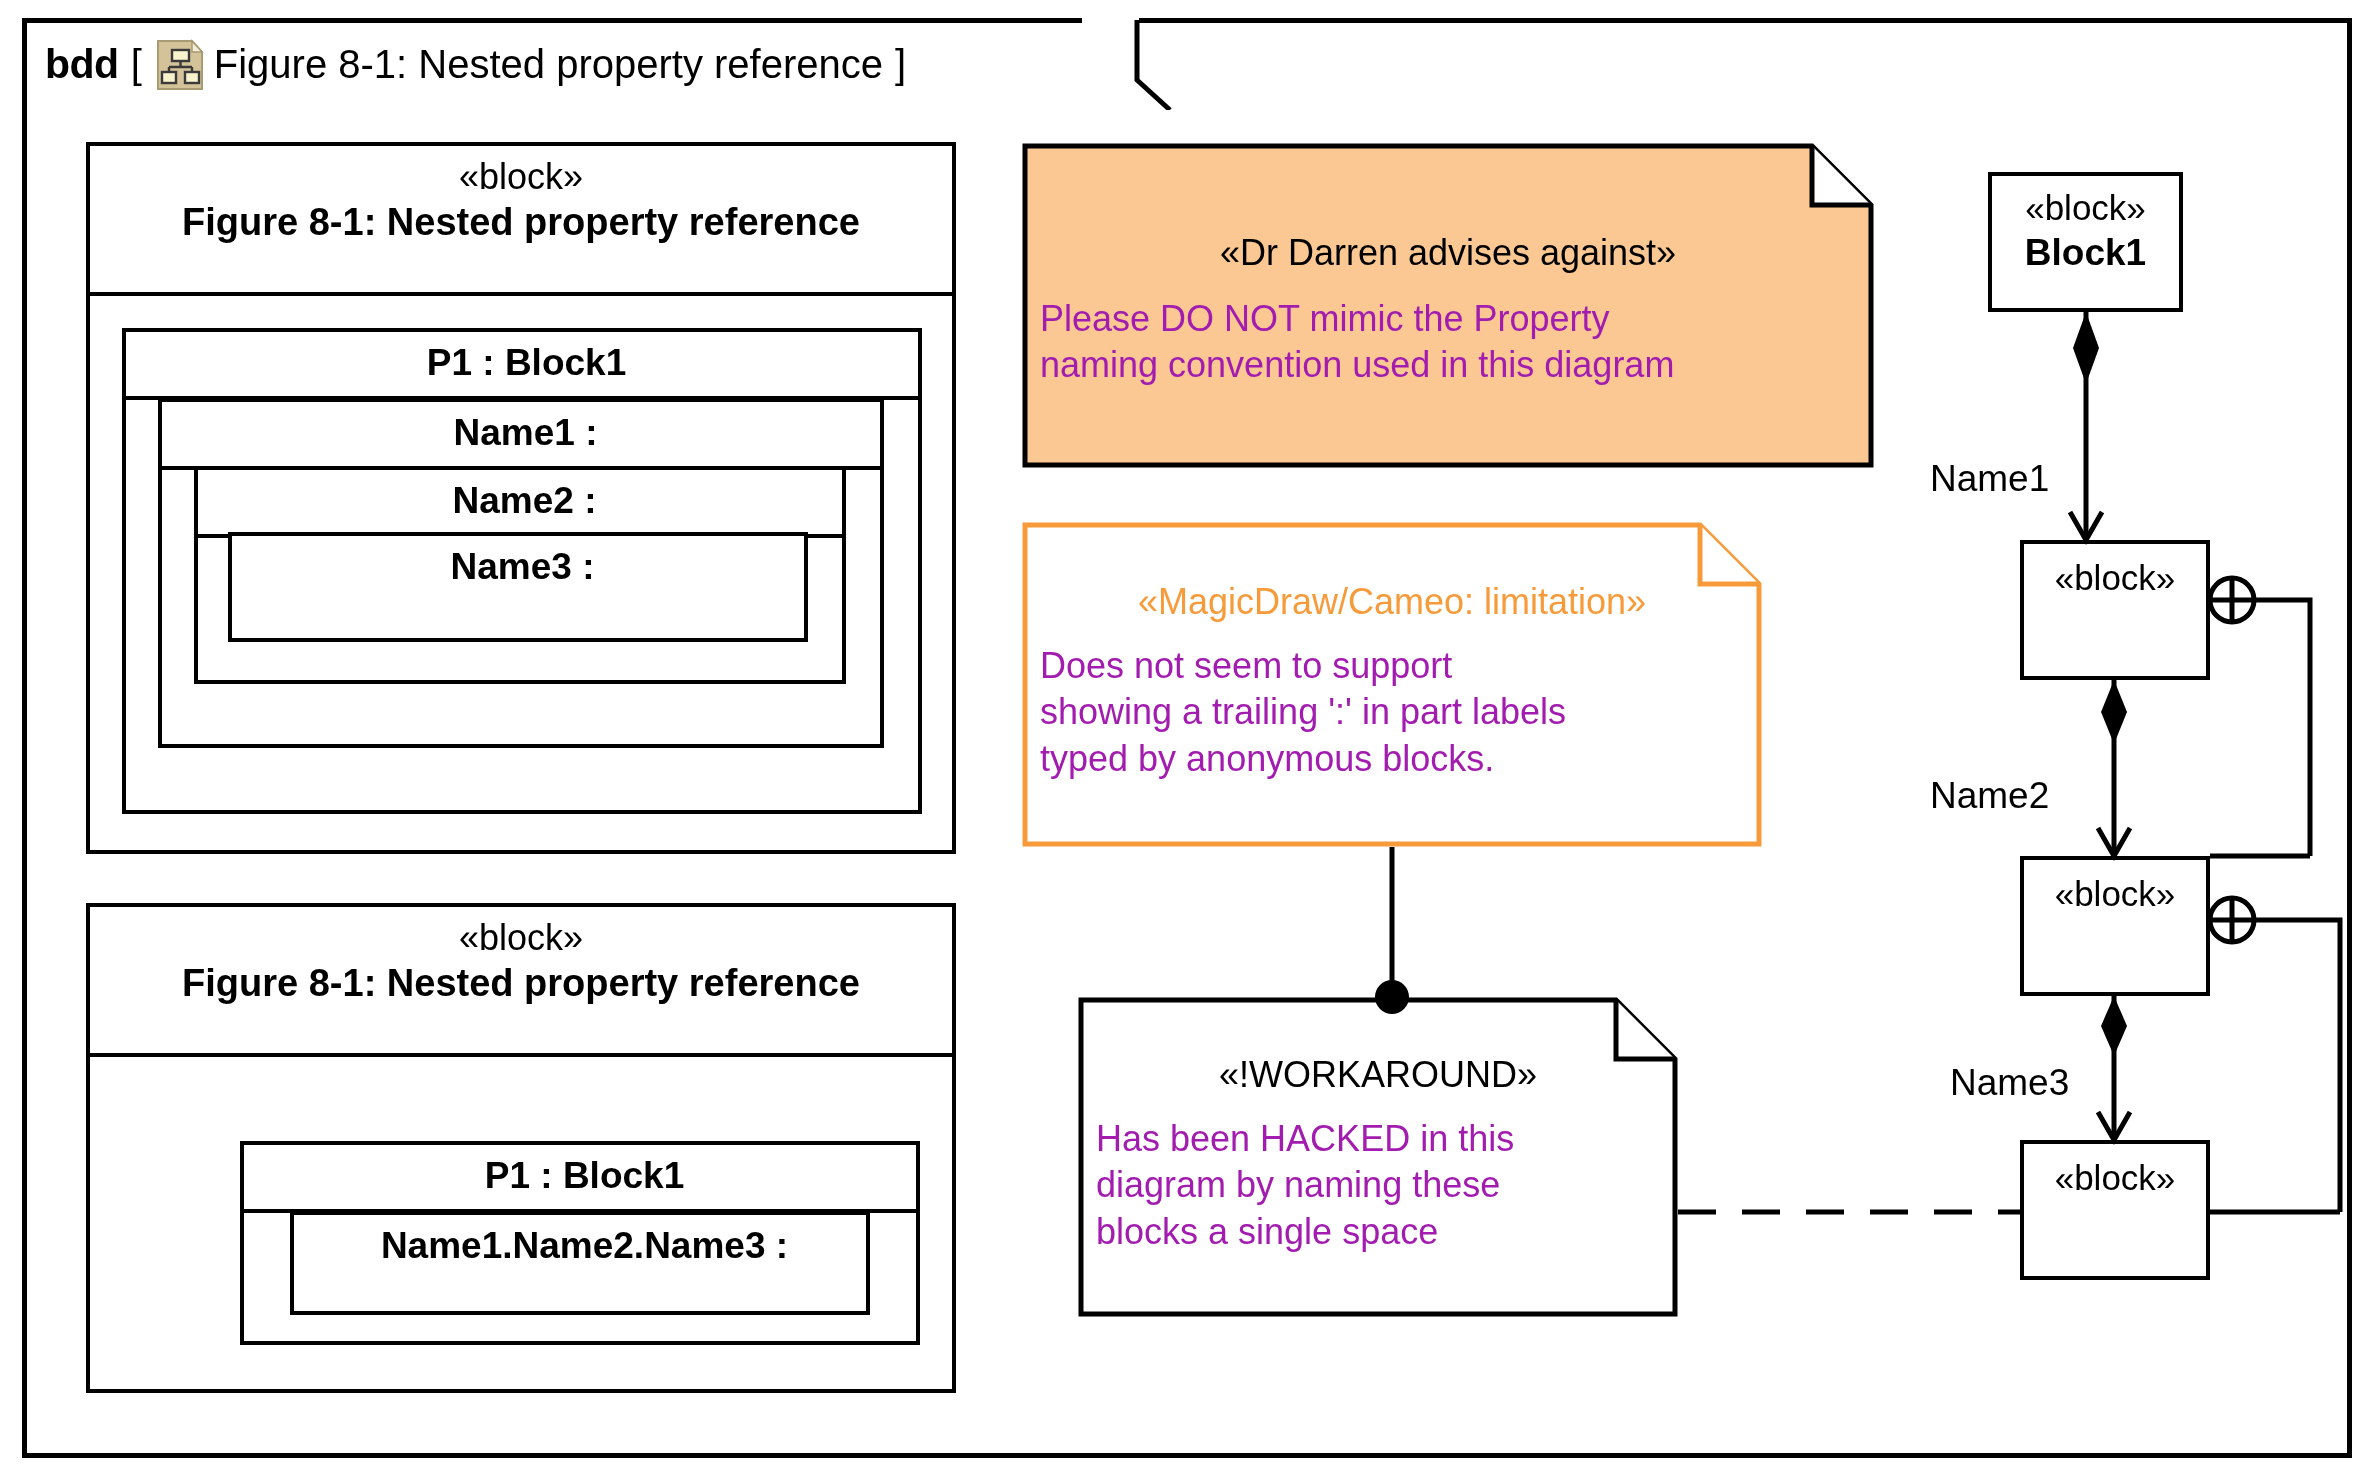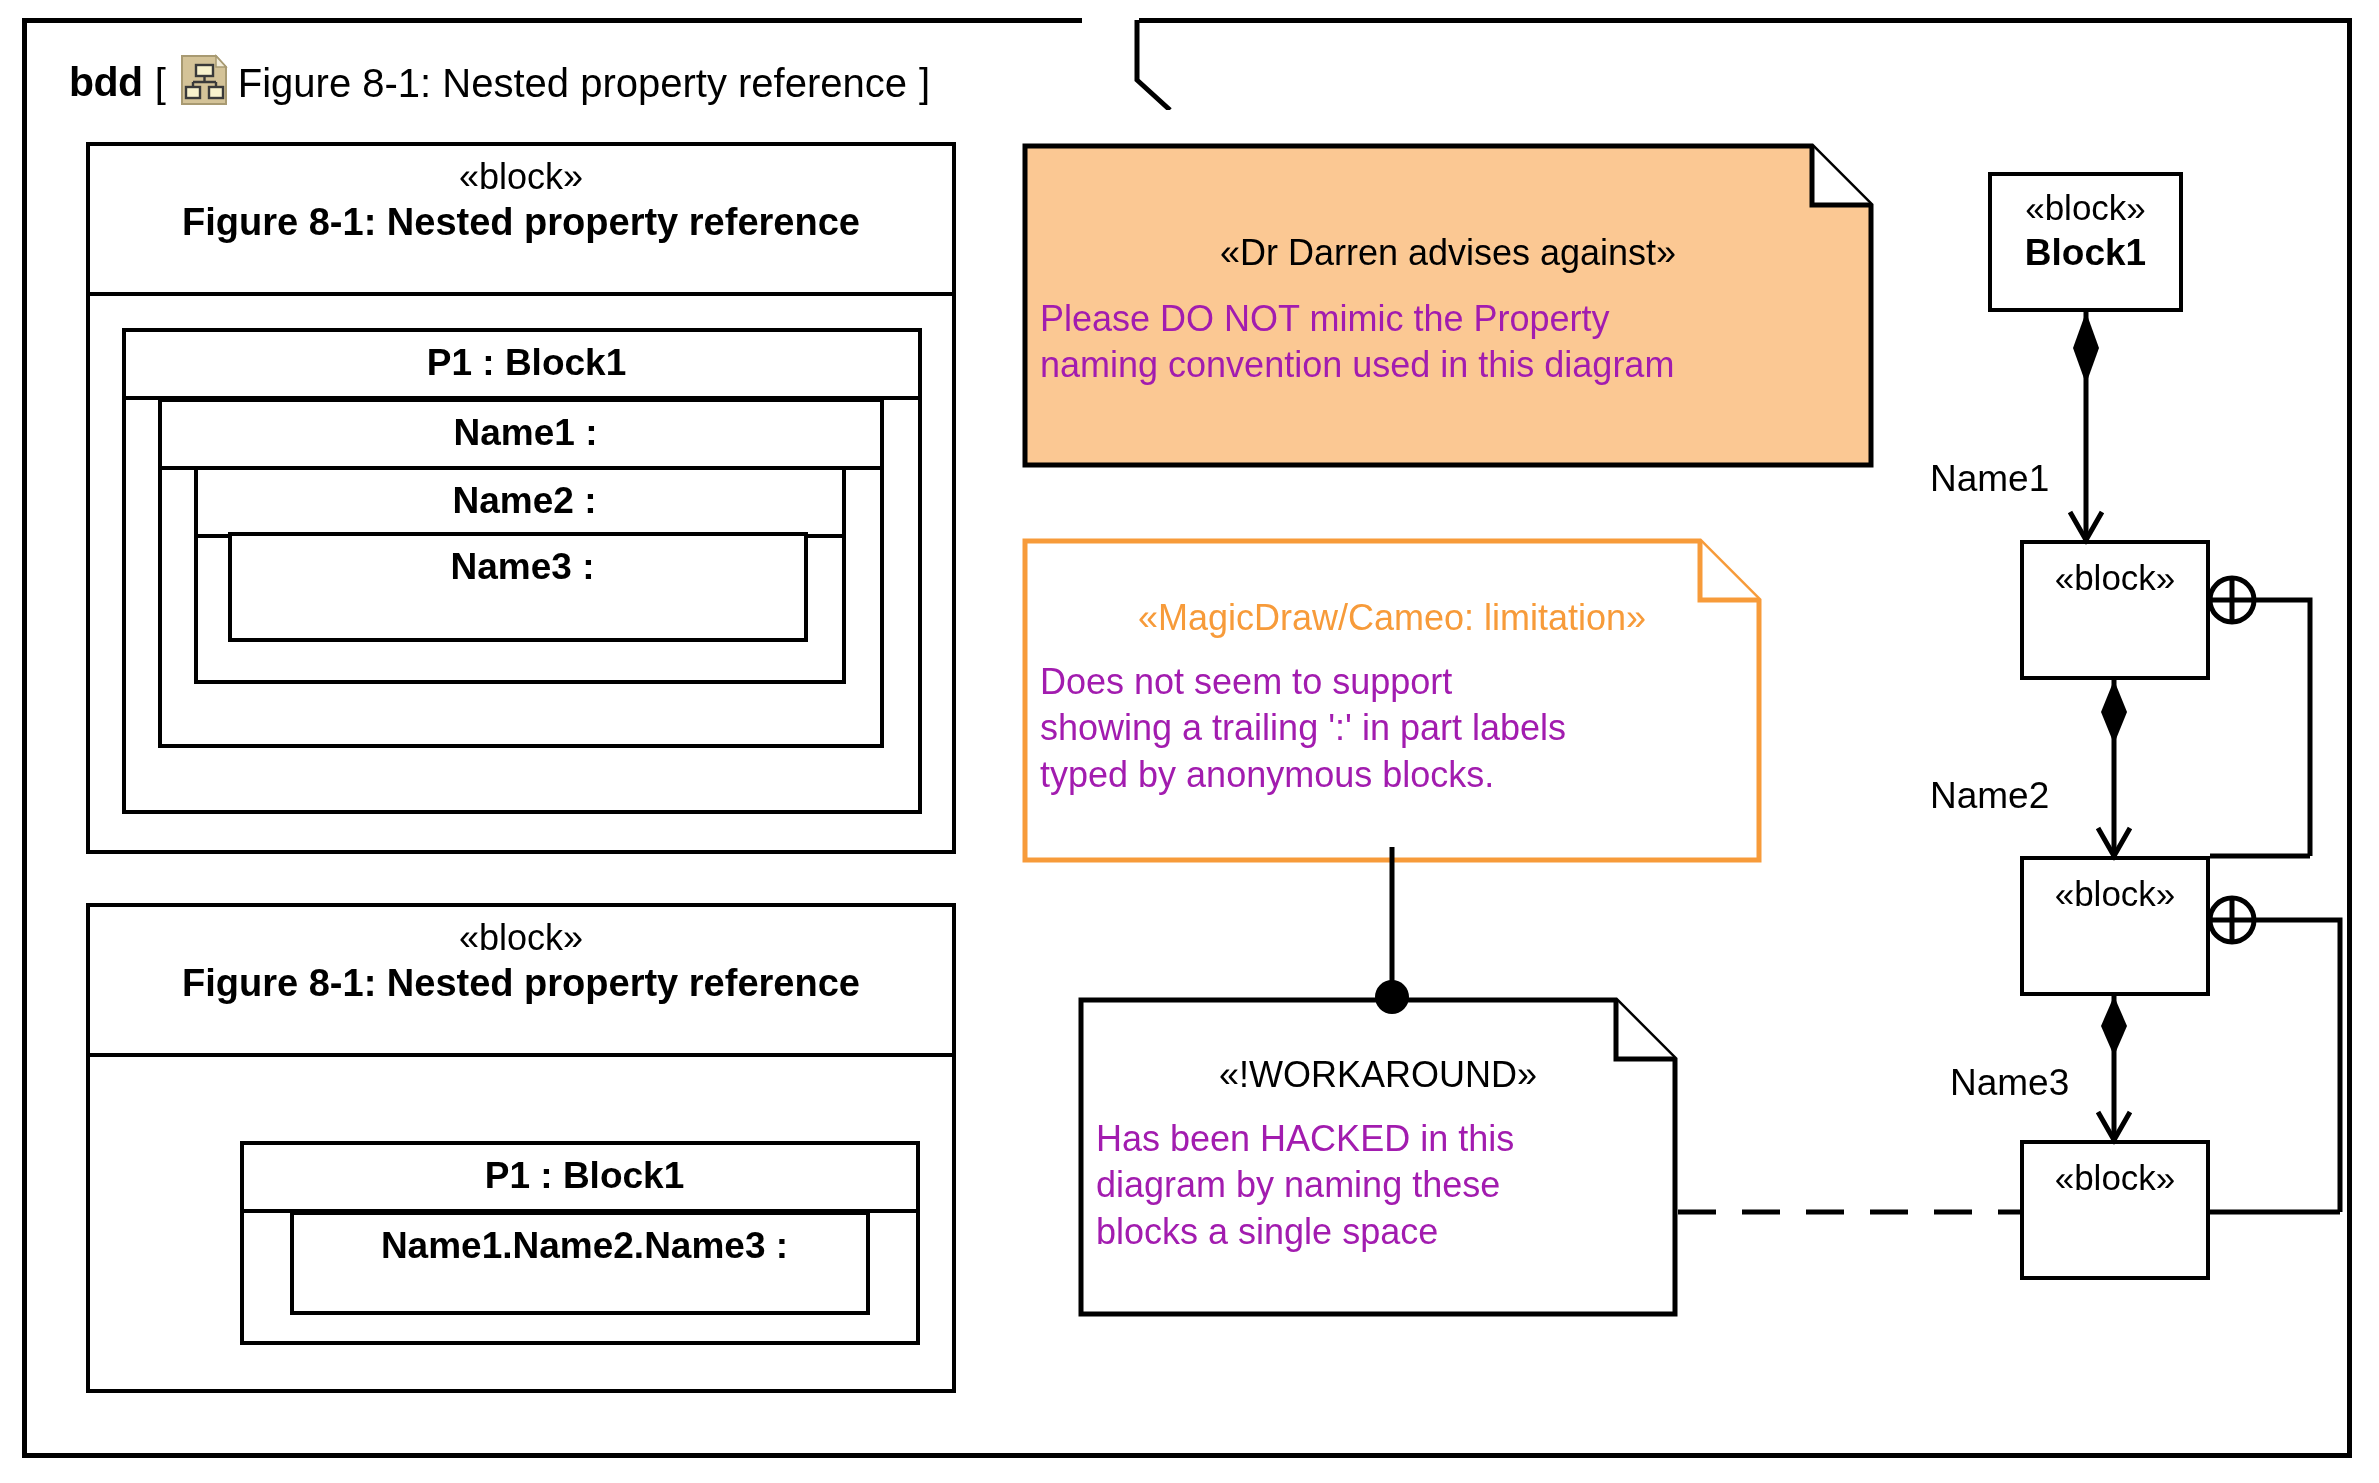--- a/index.html
+++ b/index.html
@@ -33,22 +33,22 @@
     position: absolute;
     left: 22px;
     top: 18px;
     width: 1115px;
     height: 88px;
     box-sizing: border-box;
     background: #fff;
     border-left: 5px solid #000;
     border-top: 5px solid #000;
     display: flex;
-    align-items: flex-end;
-    padding-left: 42px;
+    align-items: center;
+    padding-left: 18px;
   }
   .frame-tab-edge {
     position: absolute;
     left: 1082px;
     top: 18px;
     width: 90px;
     height: 92px;
     pointer-events: none;
   }
   .tab-kind {
@@ -245,21 +245,21 @@
     </svg>
     <div class="note-body" style="padding-top:86px;">
       <div class="note-stereo">«Dr Darren advises against»</div>
       <div class="note-text" style="margin-top:18px;">
         <div>Please DO NOT mimic the Property</div>
         <div>naming convention used in this diagram</div>
       </div>
     </div>
   </div>
 
-  <div class="note" style="left:1022px; top:522px; width:740px; height:325px;margin-top:16px;">
+  <div class="note" style="left:1022px; top:522px; width:740px; height:325px;">
     <svg width="740" height="325">
       <path d="M3,3 L678,3 L737,62 L737,322 L3,322 Z" fill="#ffffff" stroke="#f79b3a" stroke-width="5"></path>
       <path d="M678,3 L678,62 L737,62" fill="#fff" stroke="#f79b3a" stroke-width="5"></path>
     </svg>
     <div class="note-body" style="padding-top:56px;">
       <div class="note-stereo" style="color:#f79b3a;">«MagicDraw/Cameo: limitation»</div>
       <div class="note-text" style="margin-top:16px;">
         <div>Does not seem to support</div>
         <div>showing a trailing ':' in part labels</div>
         <div>typed by anonymous blocks.</div>

